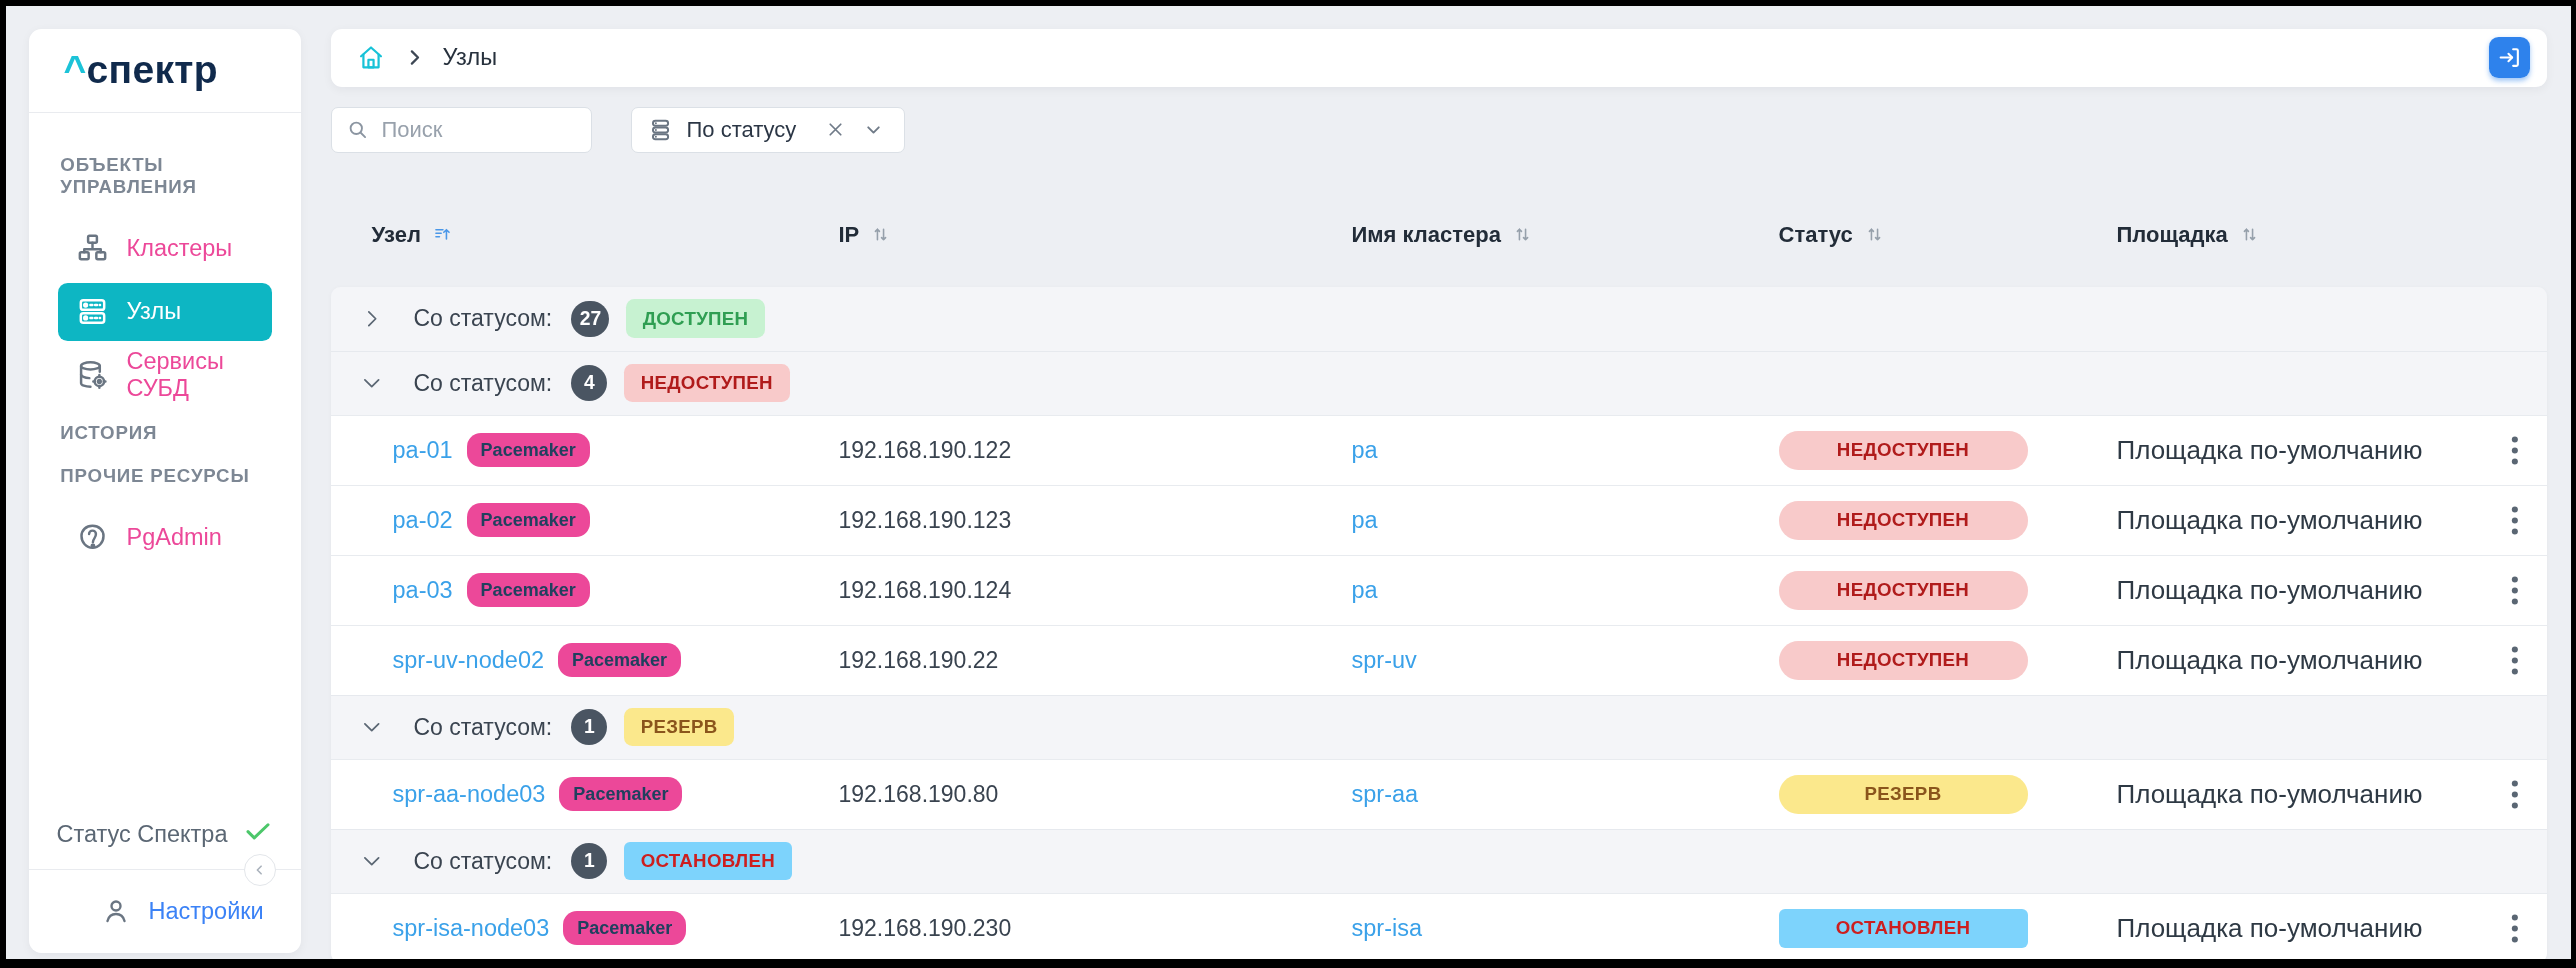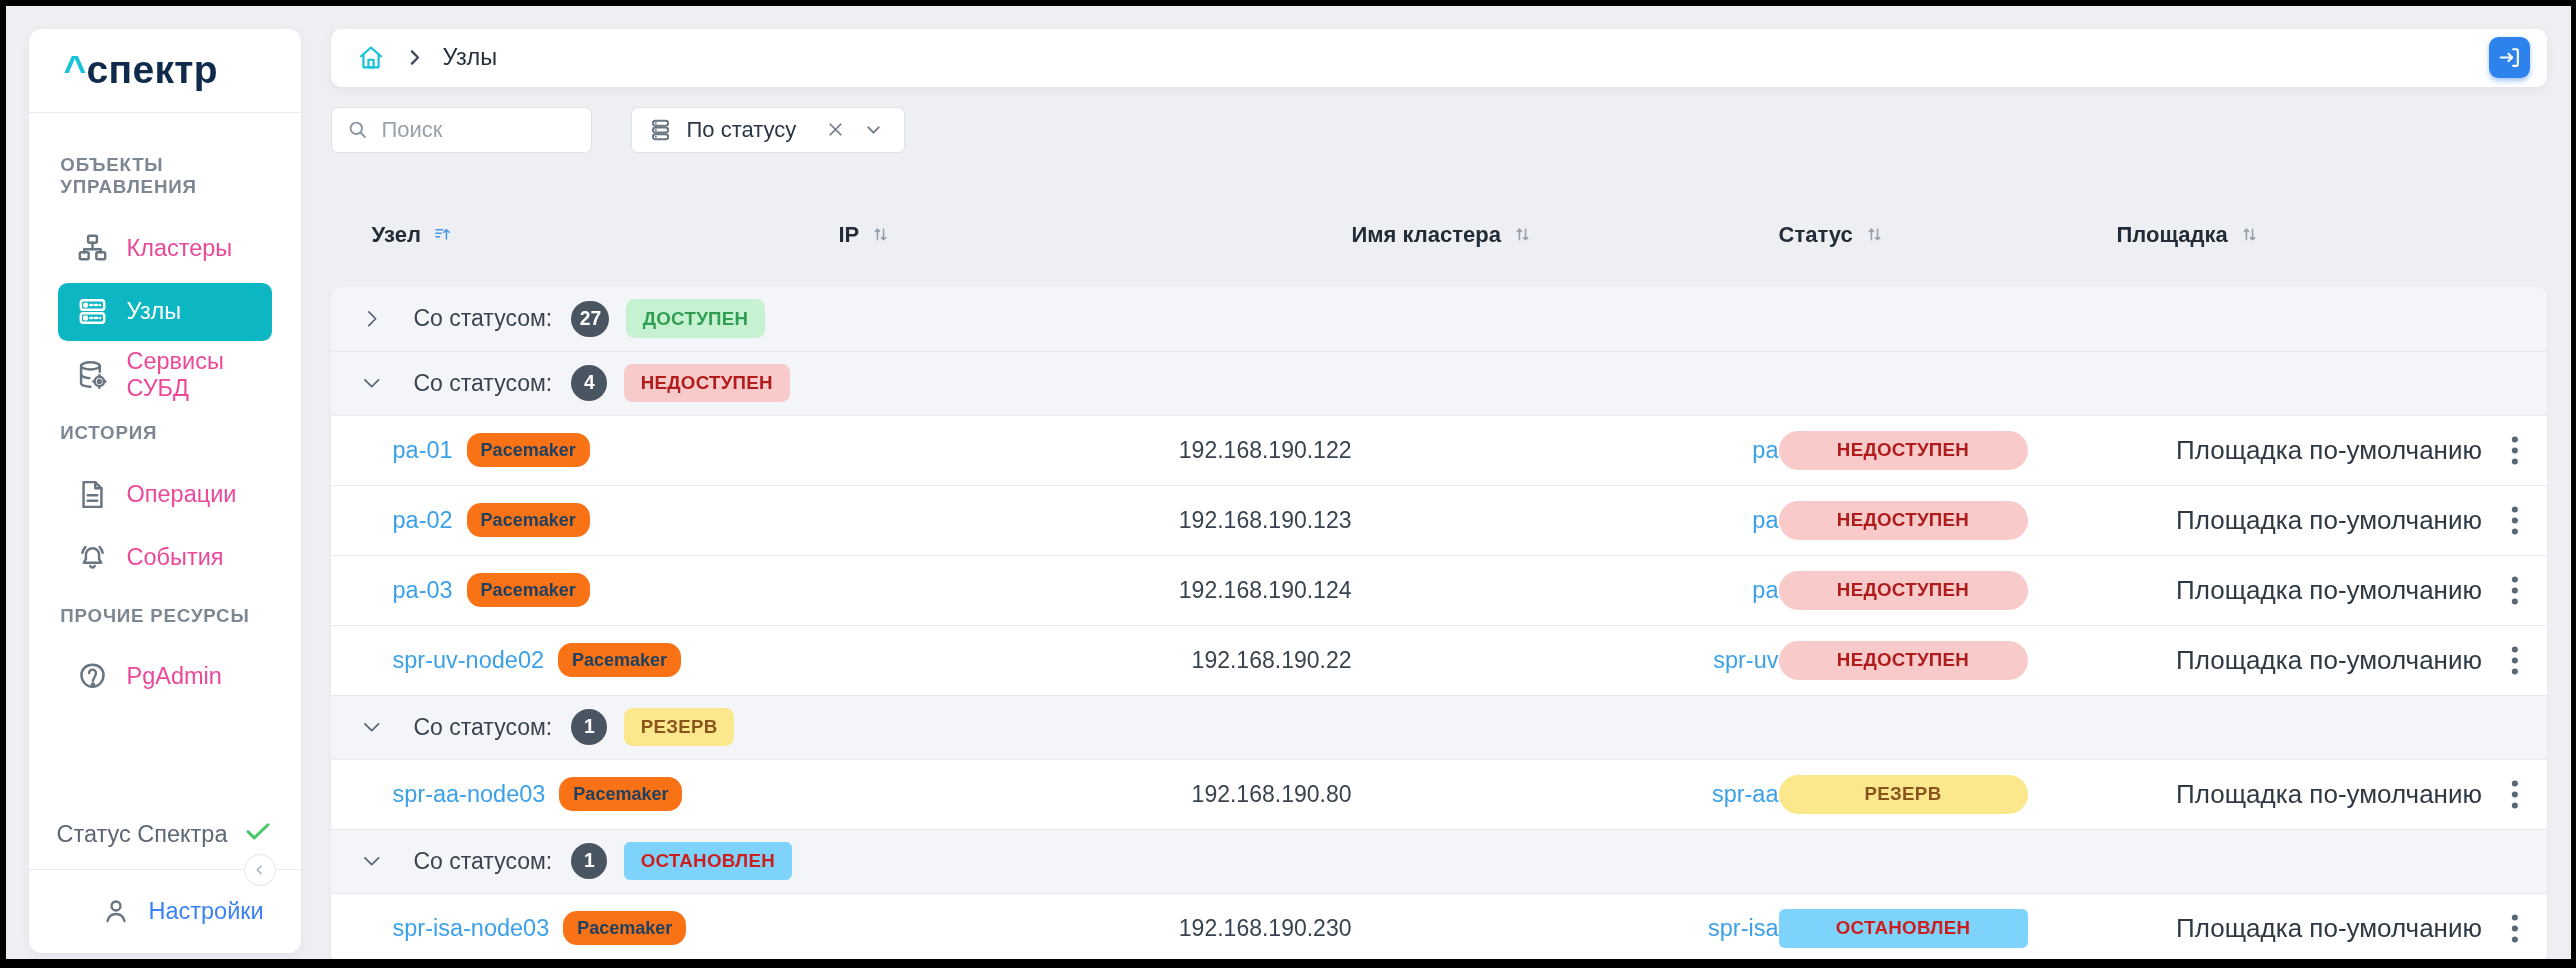--- a/index.html
+++ b/index.html
@@ -136,25 +136,25 @@
   .row-status-badge {
     width:249px; height:39px; border-radius:19.3px; padding:0;
     display:flex; align-items:center; justify-content:center;
     font-size:18.7px; font-weight:700; letter-spacing:0.3px;
   }
   .st-available  { background:#c7f2d1; color:#2f9e52; }
   .st-unavailable{ background:#f8caca; color:#b01b1b; }
   .st-reserve    { background:#fbe88c; color:#8a551c; }
   .st-stopped    { background:#7dd3fc; color:#cd1e1e;border-radius:6px; }
 
-  .data-row { height:70px; background:#ffffff; border-top:1.4px solid #e8ebef;text-align:right; }
+  .data-row { height:70px; background:#ffffff; border-top:1.4px solid #e8ebef; }
   .cell-node { padding-left:62px; display:flex; align-items:center; }
   .node-link, .cluster-link { color:#3aa1e9; font-size:23.5px; text-decoration:none; cursor:pointer; }
   .node-tag {
-    margin-left:14px; background:#f97316; color:#20405e;
+    margin-left:14px; background:#ec4899; color:#20405e;
     font-size:18px; font-weight:700; padding:6.2px 14px; border-radius:14px;
   }
   .cell-ip { font-size:23px; color:#39434f; }
   .cell-site { font-size:26px; color:#2e3944; }
   .cell-menu { display:flex; justify-content:center; }
   .kebab-btn { background:none; border:none; cursor:pointer; padding:7px; display:flex; }
   .kebab-btn svg { width:9.7px; height:33px; fill:#5a6673; }
 </style>
 </head>
 <body>
@@ -209,43 +209,20 @@
                   <path d="M17 11.7v1.2M17 19.7v1.2M12.6 16.3h1.2M20.2 16.3h1.2"></path>
                 </svg>
               </span>
     <span class="nlabel">Сервисы СУБД</span>
   </div>
 </div>
   </div>
 
   <div>
     <div class="section-label">ИСТОРИЯ</div>
-    <div class="section-items">
-  <div class="nav-item">
-    <span class="nicon">
-                <svg viewBox="0 0 24 24" fill="none" stroke-linecap="round" stroke-linejoin="round" stroke-width="1.8">
-                  <path d="M5.5 3h8.5l4.5 4.5V21h-13z"></path>
-                  <path d="M14 3v4.5h4.5"></path>
-                  <path d="M8.5 12.5h7M8.5 16.5h7"></path>
-                </svg>
-              </span>
-    <span class="nlabel">Операции</span>
-  </div>
-
-  <div class="nav-item">
-    <span class="nicon">
-                <svg viewBox="0 0 24 24" fill="none" stroke-linecap="round" stroke-linejoin="round" stroke-width="1.8">
-                  <path d="M12 5.2a4.8 4.8 0 0 1 4.8 4.8v3.2l1.5 2.6H5.7l1.5-2.6V10A4.8 4.8 0 0 1 12 5.2z"></path>
-                  <path d="M10.4 18.2a1.7 1.7 0 0 0 3.2 0"></path>
-                  <path d="M4.6 8.6a8.4 8.4 0 0 1 2.2-4.2M19.4 8.6a8.4 8.4 0 0 0-2.2-4.2"></path>
-                </svg>
-              </span>
-    <span class="nlabel">События</span>
-  </div>
-</div>
   </div>
 
   <div>
     <div class="section-label">ПРОЧИЕ РЕСУРСЫ</div>
     <div class="section-items">
   <div class="nav-item">
     <span class="nicon">
                 <svg viewBox="0 0 24 24" fill="none" stroke-linecap="round" stroke-linejoin="round" stroke-width="1.8">
                   <path d="M12 3.5c4.8 0 8 3.2 8 7.4 0 4.6-3.4 8.6-8 8.6s-8-4-8-8.6c0-4.2 3.2-7.4 8-7.4z"></path>
                   <path d="M9.5 9.5a2.5 2.5 0 0 1 5 0c0 3-2.2 3.2-2.2 6"></path>

